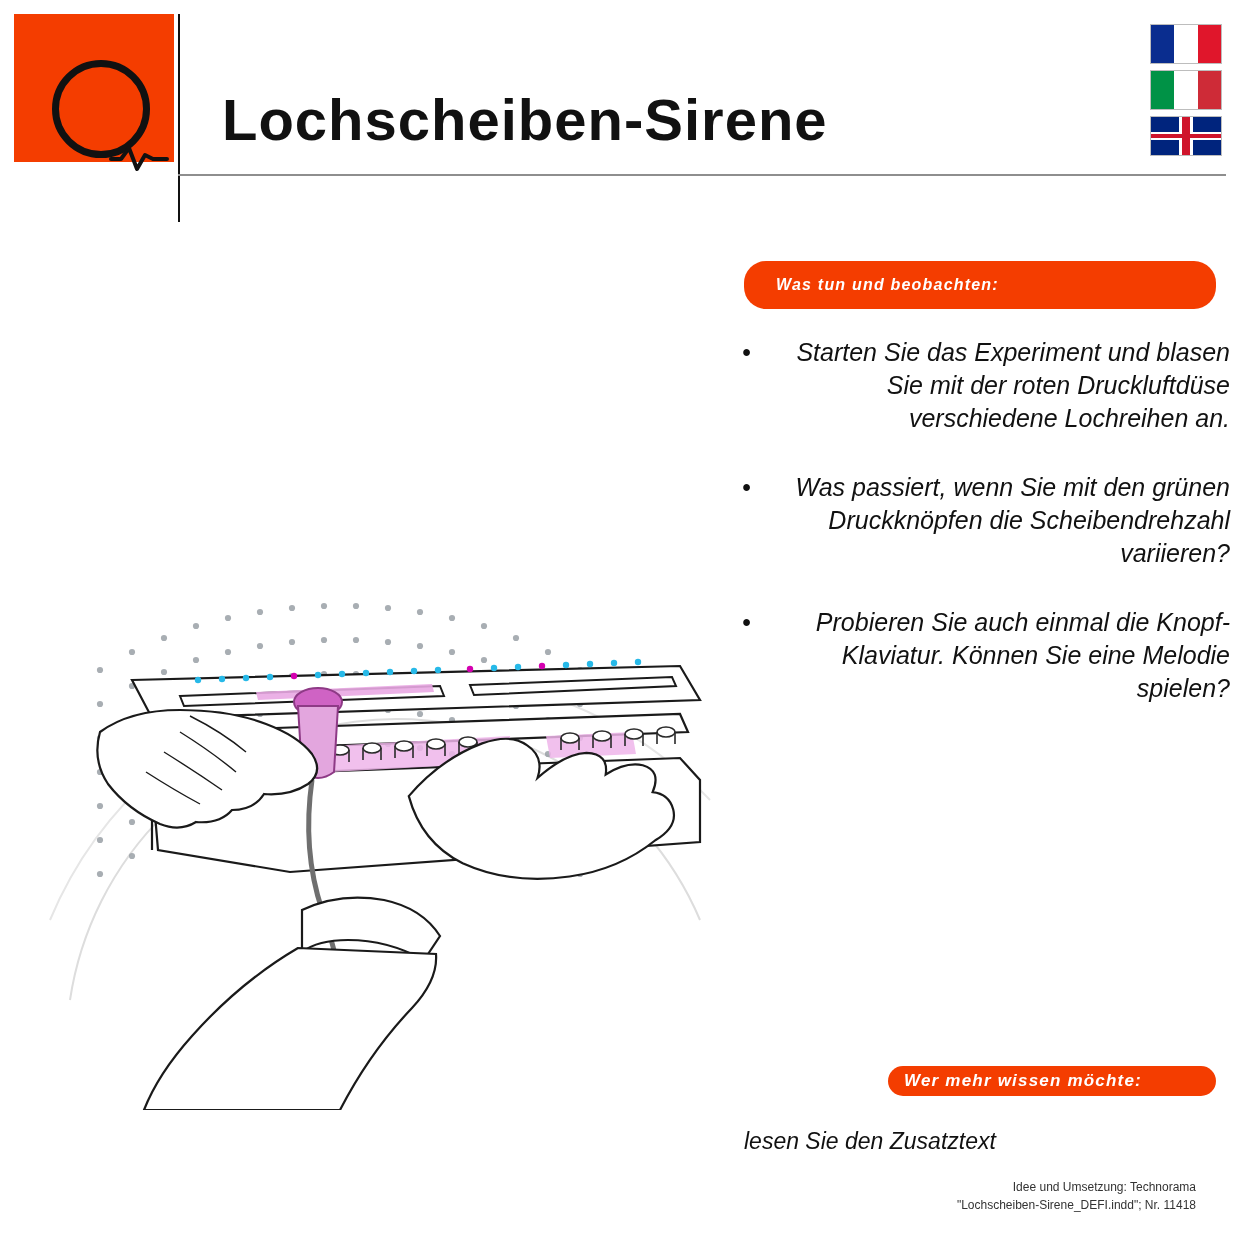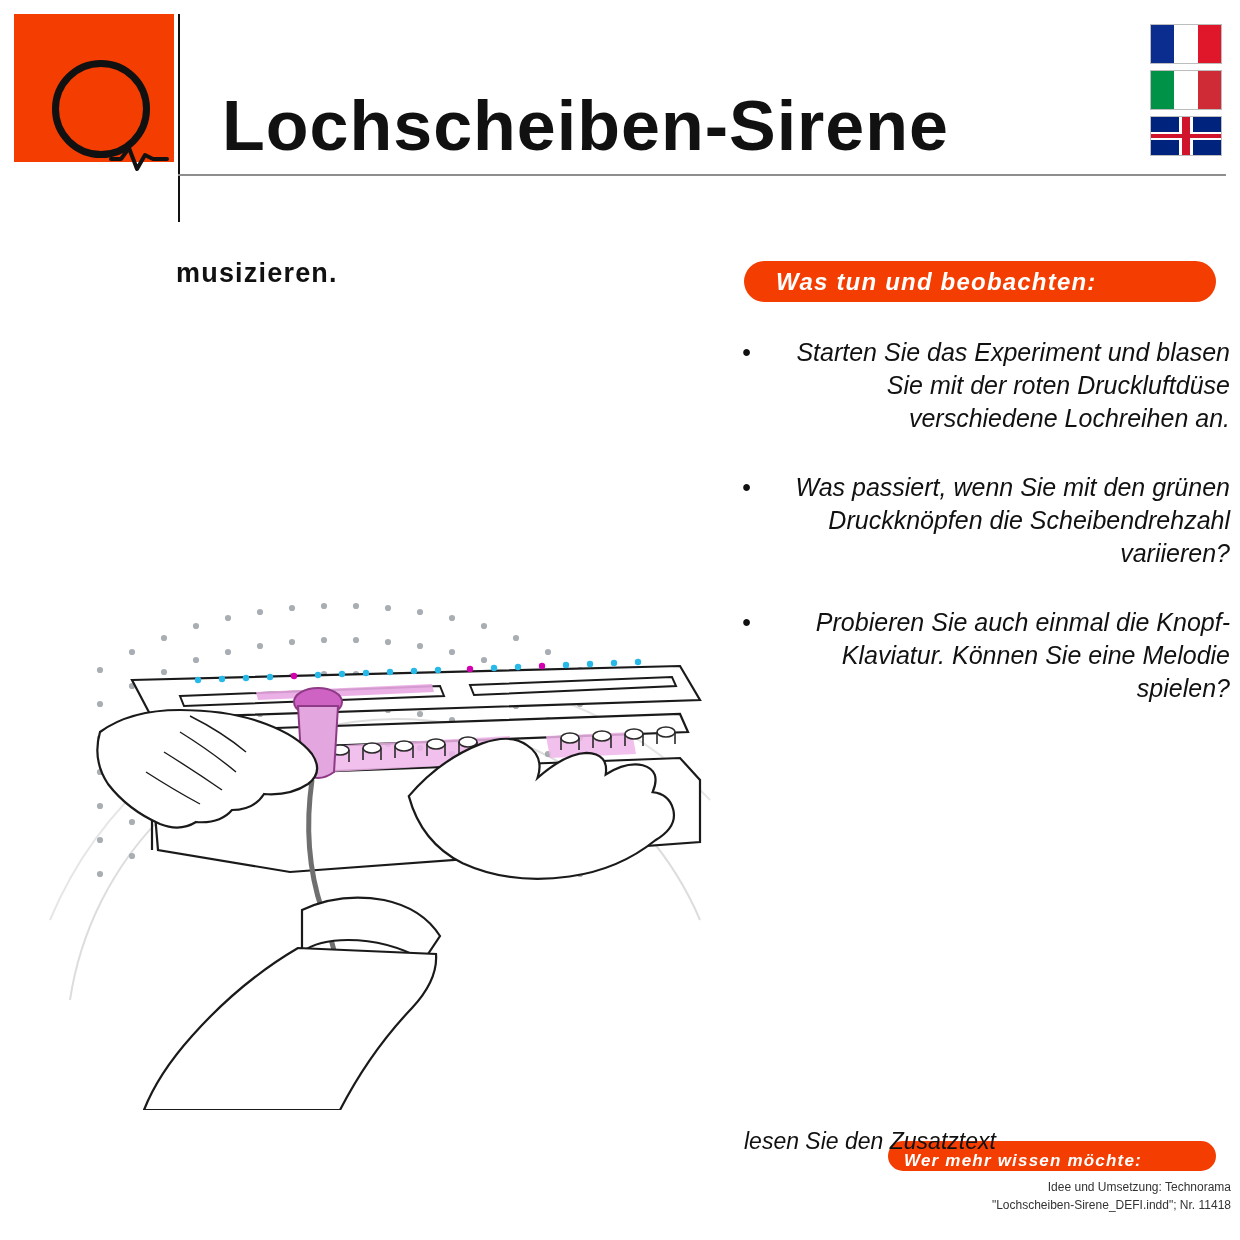--- a/index.html
+++ b/index.html
@@ -21,21 +21,21 @@
     position:absolute;left:38px;top:46px;width:84px;height:84px;
     border-radius:50%;
     border:7px solid #111;
     background:#f43d00;
   }
   .logo-wave{
     position:absolute;left:50px;top:78px;width:60px;height:26px;
   }
   .title{
     position:absolute;left:222px;top:86px;
-    font-size:70px;font-weight:bold;letter-spacing:1px;
+    font-size:58px;font-weight:bold;letter-spacing:1px;
     color:#111;white-space:nowrap;
     font-family:"Liberation Sans", sans-serif;
   }
   .hr-top{
     position:absolute;left:178px;top:174px;width:1048px;height:2px;background:#8e8e8e;
   }
   .vline{
     position:absolute;left:178px;top:14px;width:2px;height:208px;background:#111;
   }
 
@@ -71,42 +71,42 @@
   .badge{
     position:absolute;
     background:#f43d00;color:#ffffff;
     border-radius:22px;
     font-style:italic;font-weight:bold;
     letter-spacing:1.2px;
     display:flex;align-items:center;
     box-sizing:border-box;
   }
   .badge-main{
-    left:744px;top:261px;width:472px;height:41px;
-    font-size:24px;padding-left:32px;
+    left:744px;top:261px;width:472px;height:48px;
+    font-size:16px;padding-left:32px;
   }
   .badge-more{
-    left:888px;top:1141px;width:328px;height:30px;
-    font-size:17px;padding-left:16px;align-items:flex-end;
+    left:888px;top:1066px;width:328px;height:30px;
+    font-size:17px;padding-left:16px;
   }
 
   .bullets{
     position:absolute;left:742px;top:336px;width:488px;
     font-size:25px;font-style:italic;color:#111;line-height:1.32;
   }
   .bullet{display:flex;margin-bottom:36px;}
   .bullet .dot{width:26px;flex:0 0 26px;font-size:25px;line-height:1.32;}
   .bullet .txt{flex:1;text-align:right;}
 
   .more-line{
     position:absolute;left:744px;top:1128px;width:472px;
     text-align:left;font-size:23px;font-style:italic;color:#111;
   }
   .credits{
-    position:absolute;left:759px;top:1178px;width:472px;
+    position:absolute;left:724px;top:1178px;width:472px;
     text-align:right;font-size:12px;color:#333;line-height:1.5;
   }
 </style>
 </head>
 <body>
 
 <div class="header">
 
   <div class="logo-box">
     <div class="logo-circle">
@@ -123,21 +123,20 @@
   <div class="hr-top"></div>
 
   <div class="flags">
     <div class="flag fr"></div>
     <div class="flag it"></div>
     <div class="flag uk"></div>
   </div>
 </div>
 
 <div class="subtitle">
-  <div>musizieren.</div>
 </div>
 
 <svg class="illus" viewBox="0 0 700 730">
   <defs>
     <clipPath id="clipAll">
         <rect x="0" y="0" width="700" height="730"></rect>
       </clipPath>
   </defs>
   <g clip-path="url(#clipAll)">
 

